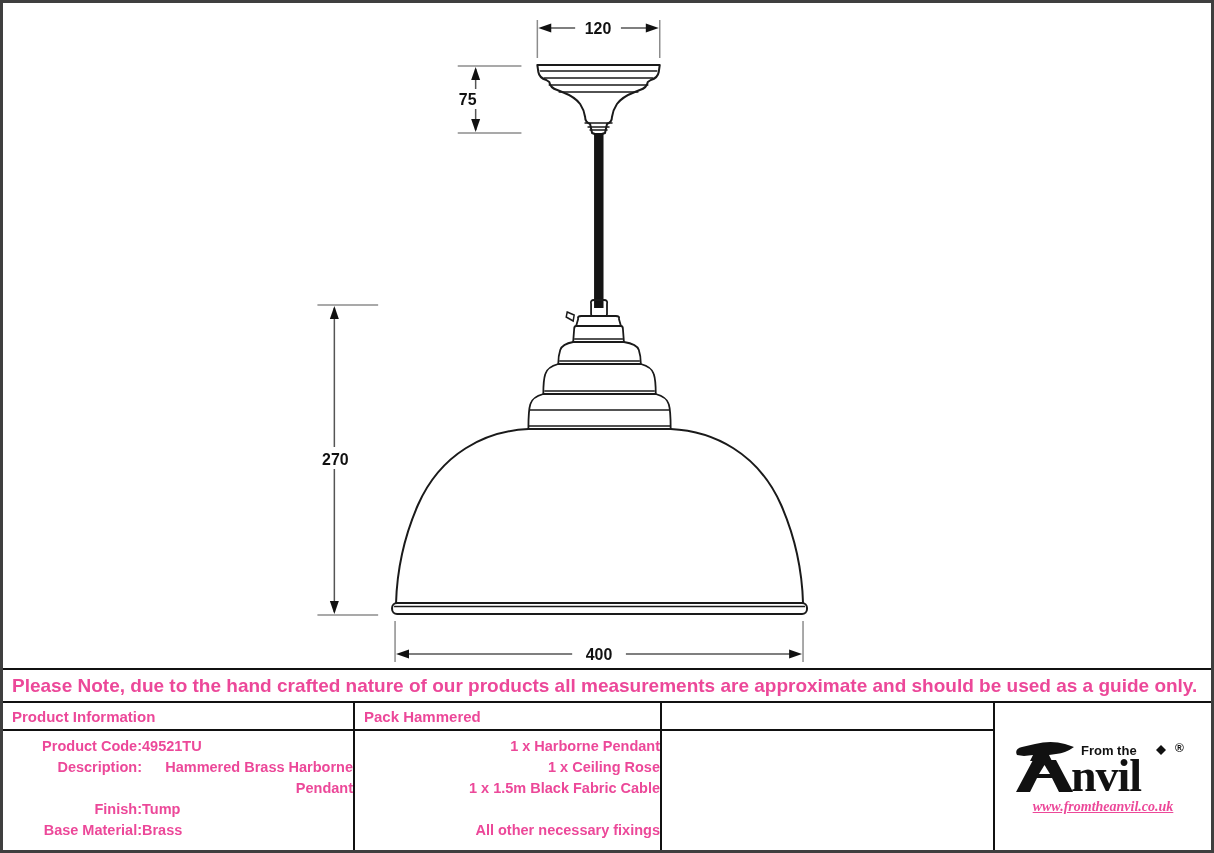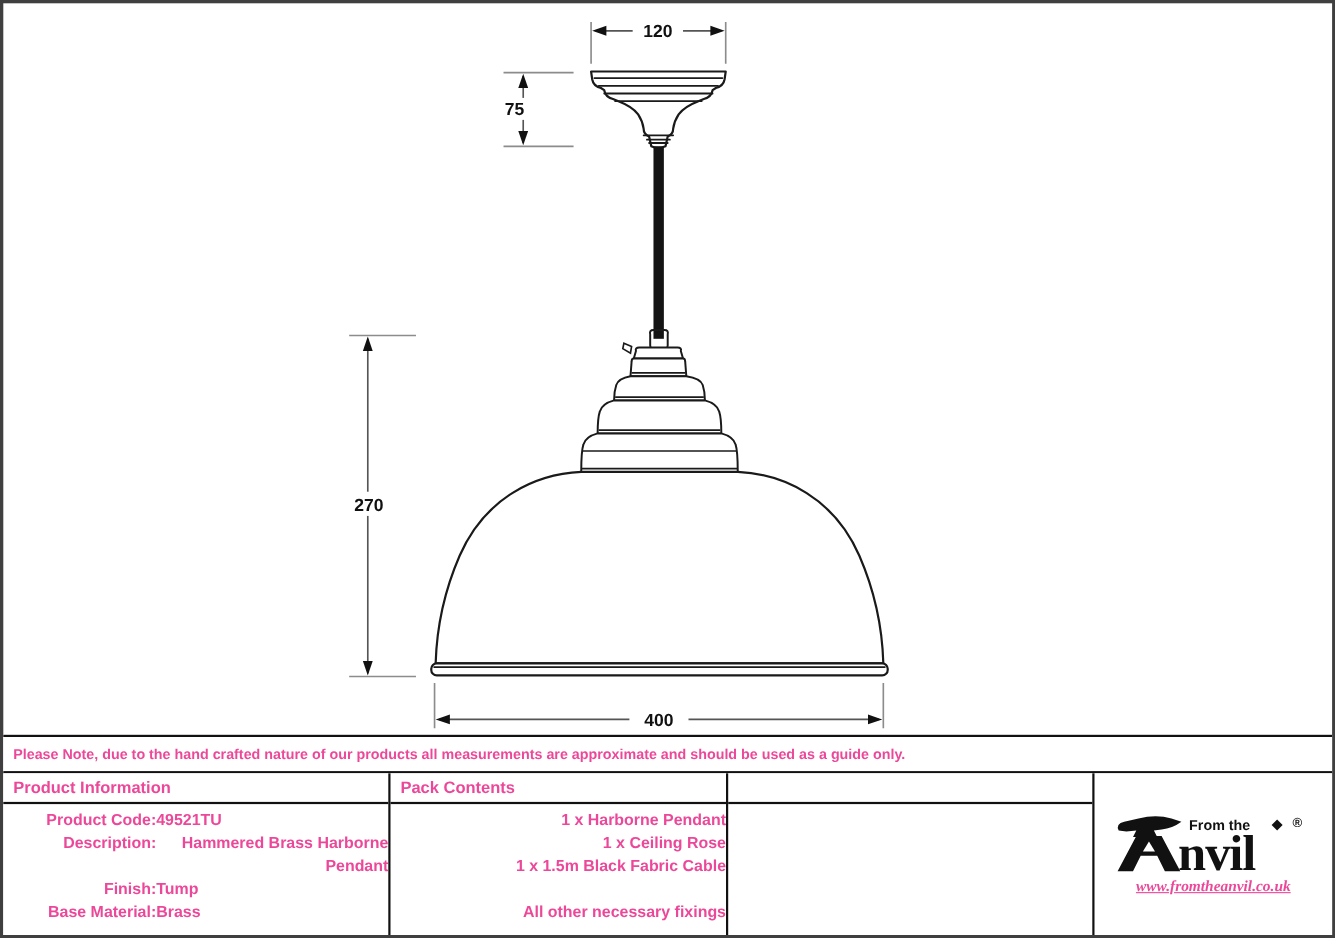--- a/index.html
+++ b/index.html
@@ -7,21 +7,21 @@
     position:relative;width:1214px;height:853px;margin:0 auto;
     background:#fff;border:3px solid #3f3f3f;box-sizing:border-box;
     font-family:"Liberation Sans",sans-serif;font-weight:700;color:#ec4899;
   }
   .drawing{position:absolute;top:0;left:0;width:1208px;height:665px;}
   .drawing svg{display:block;width:100%;height:100%;}
 
   .note-row{
     position:absolute;top:665px;left:0;width:1208px;height:35px;box-sizing:border-box;
     border-top:2px solid #111;border-bottom:2px solid #111;
-    display:flex;align-items:center;padding-left:9px;font-size:13px;background:#fff;
+    display:flex;align-items:center;padding-left:9px;font-size:19px;background:#fff;
   }
   .spec-table{
     position:absolute;top:700px;left:0;width:1208px;height:147px;
     display:grid;grid-template-columns:352px 307px 333px 1fr;background:#fff;
   }
   .col{box-sizing:border-box;text-align:right;}
   .col.divided{border-right:2px solid #111;}
   .col-header{
     height:28px;box-sizing:border-box;border-bottom:2px solid #111;
     display:flex;align-items:center;padding-left:9px;font-size:15px;
@@ -164,21 +164,21 @@
         </div>
         <div class="kv-row">
           <span class="kv-label">Base Material:</span>
           <span class="kv-value">Brass</span>
         </div>
       </div>
     </div>
 
     <div class="col divided">
       <div class="col-header">
-        <span>Pack Contents</span>
+        <span>Pack Hammered</span>
       </div>
       <div class="col-body">
         <div class="pack-item">1 x Harborne Pendant</div>
         <div class="pack-item">1 x Ceiling Rose</div>
         <div class="pack-item">1 x 1.5m Black Fabric Cable</div>
         <div class="pack-footer">All other necessary fixings</div>
       </div>
     </div>
 
     <div class="col divided">

